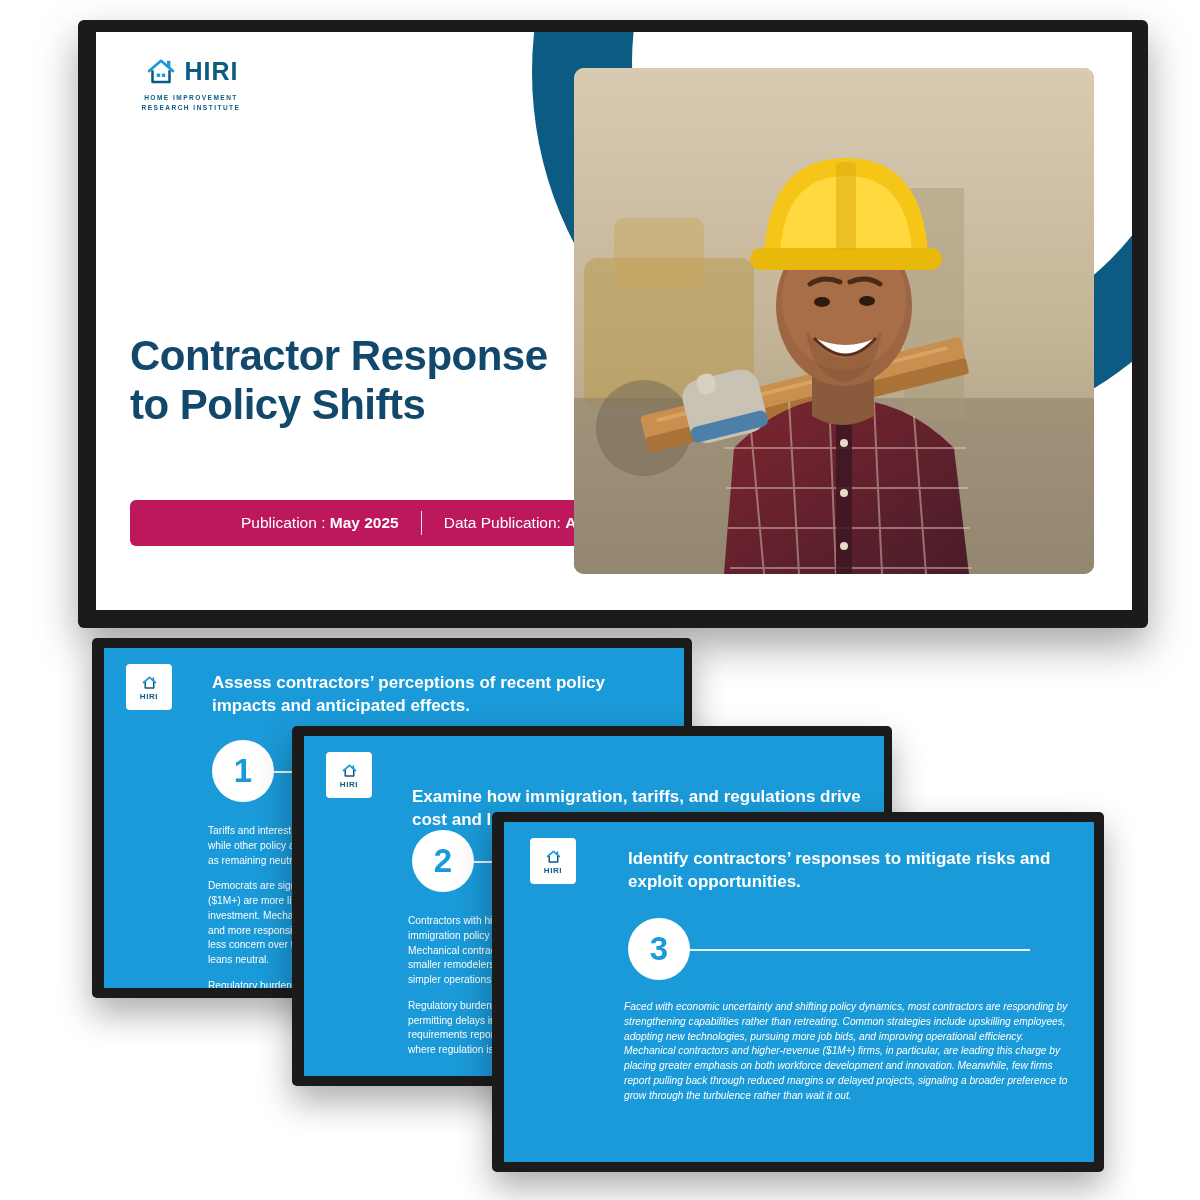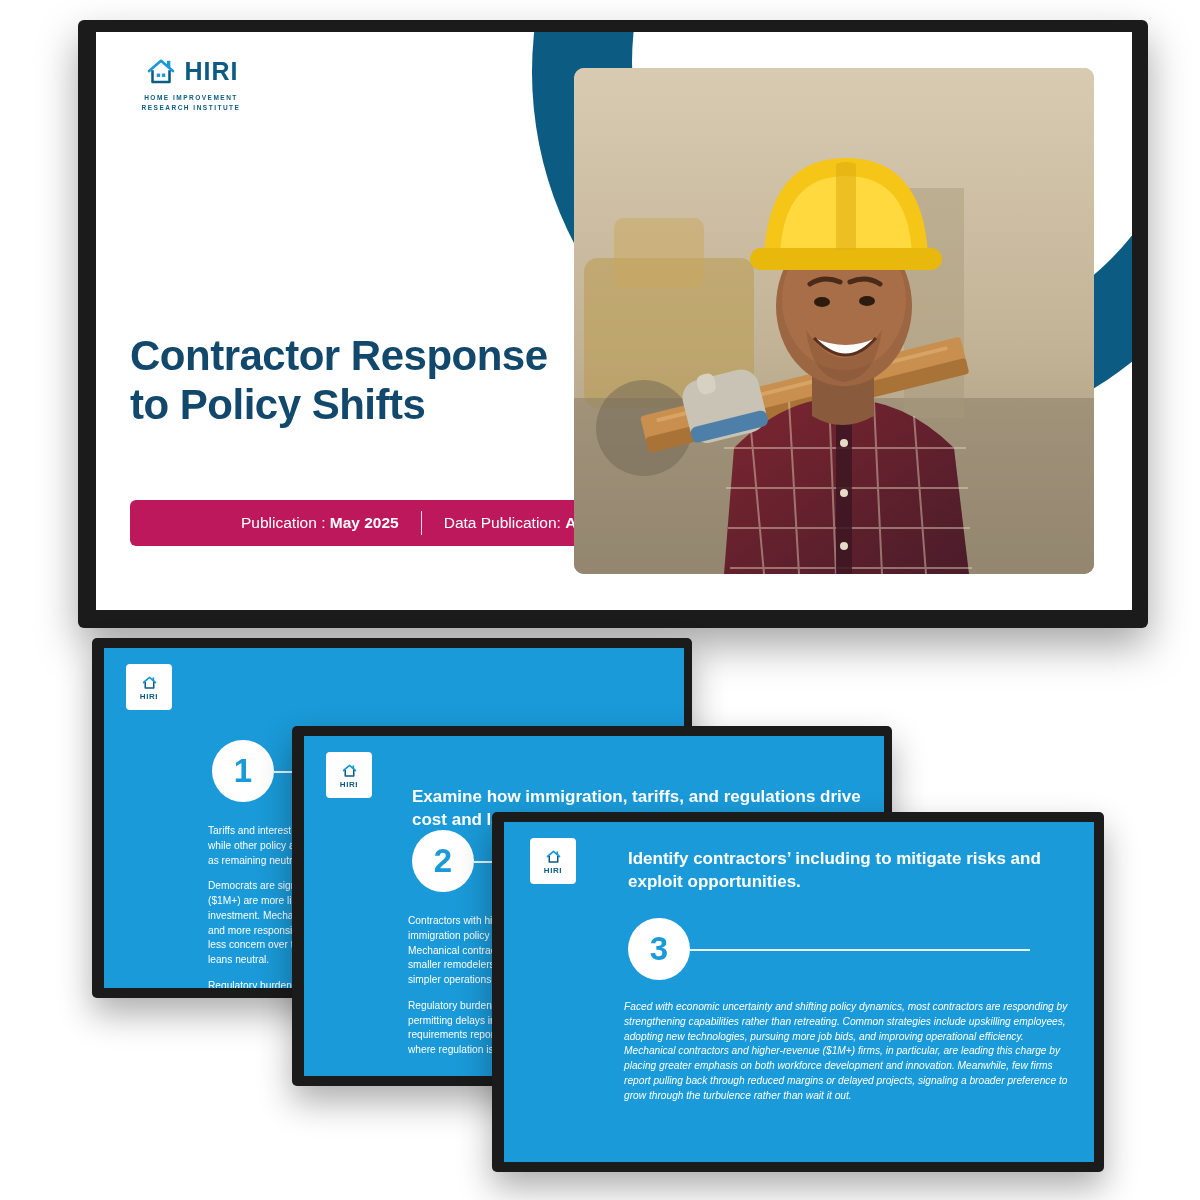--- a/index.html
+++ b/index.html
@@ -295,20 +295,21 @@
     <div class="slide-logo" style="left:22px; top:16px;">
       <span class="m">
         <svg viewBox="0 0 40 40" width="17" height="17">
           <path d="M6 20 L20 8 L34 20" fill="none" stroke="#1a9ad8" stroke-width="4" stroke-linecap="round" stroke-linejoin="round"></path>
           <path d="M10 19 L10 33 L30 33 L30 19" fill="none" stroke="#0c5b82" stroke-width="3.6" stroke-linejoin="round"></path>
           <rect x="27" y="8" width="4" height="8" fill="#1a9ad8"></rect>
         </svg>
       </span>
       <span class="w">HIRI</span>
     </div>
+    <div class="slide-head" style="left:108px; top:24px; width:450px;">Assess contractors’ perceptions of recent policy impacts and anticipated effects.</div>
     <div class="numcircle" style="left:108px; top:92px;">1</div>
     <div class="numline" style="left:170px; top:123px; width:360px;"></div>
     <div class="body-text" style="left:104px; top:176px; width:330px;">
       <p>Tariffs and interest rates are the dominant concerns heading into 2025, while other policy areas, including immigration and regulation, are seen as remaining neutral or mixed.</p>
       <p>Democrats are significantly more pessimistic about 2025. Larger firms ($1M+) are more likely to expect impact from tariffs to infrastructure investment. Mechanical contractors are also measurably more attuned and more responsive to upcoming policy changes. Smaller firms show less concern over tariffs and interest rates, though their overall sentiment leans neutral.</p>
       <p>Regulatory burdens show regional variation, with firms more affected by permitting delays in high-density jurisdictions and layered code requirements reporting greater impact than Republican-leaning areas, where it is often seen as a labor stressor.</p>
     </div>
   </div>
 
   <div class="slide-shadow" id="slide2-shadow"></div>
@@ -337,21 +338,21 @@
     <div class="slide-logo" style="left:26px; top:16px;">
       <span class="m">
         <svg viewBox="0 0 40 40" width="17" height="17">
           <path d="M6 20 L20 8 L34 20" fill="none" stroke="#1a9ad8" stroke-width="4" stroke-linecap="round" stroke-linejoin="round"></path>
           <path d="M10 19 L10 33 L30 33 L30 19" fill="none" stroke="#0c5b82" stroke-width="3.6" stroke-linejoin="round"></path>
           <rect x="27" y="8" width="4" height="8" fill="#1a9ad8"></rect>
         </svg>
       </span>
       <span class="w">HIRI</span>
     </div>
-    <div class="slide-head" style="left:124px; top:26px; width:440px;">Identify contractors’ including to mitigate risks and exploit opportunities.</div>
+    <div class="slide-head" style="left:124px; top:26px; width:440px;">Identify contractors’ responses to mitigate risks and exploit opportunities.</div>
     <div class="numcircle" style="left:124px; top:96px;">3</div>
     <div class="numline" style="left:186px; top:127px; width:340px;"></div>
     <div class="body-text" style="left:120px; top:178px; width:450px;font-style:italic;">
       <p>Faced with economic uncertainty and shifting policy dynamics, most contractors are responding by strengthening capabilities rather than retreating. Common strategies include upskilling employees, adopting new technologies, pursuing more job bids, and improving operational efficiency. Mechanical contractors and higher-revenue ($1M+) firms, in particular, are leading this charge by placing greater emphasis on both workforce development and innovation. Meanwhile, few firms report pulling back through reduced margins or delayed projects, signaling a broader preference to grow through the turbulence rather than wait it out.</p>
     </div>
   </div>
 
 </div>
 
 </body></html>

